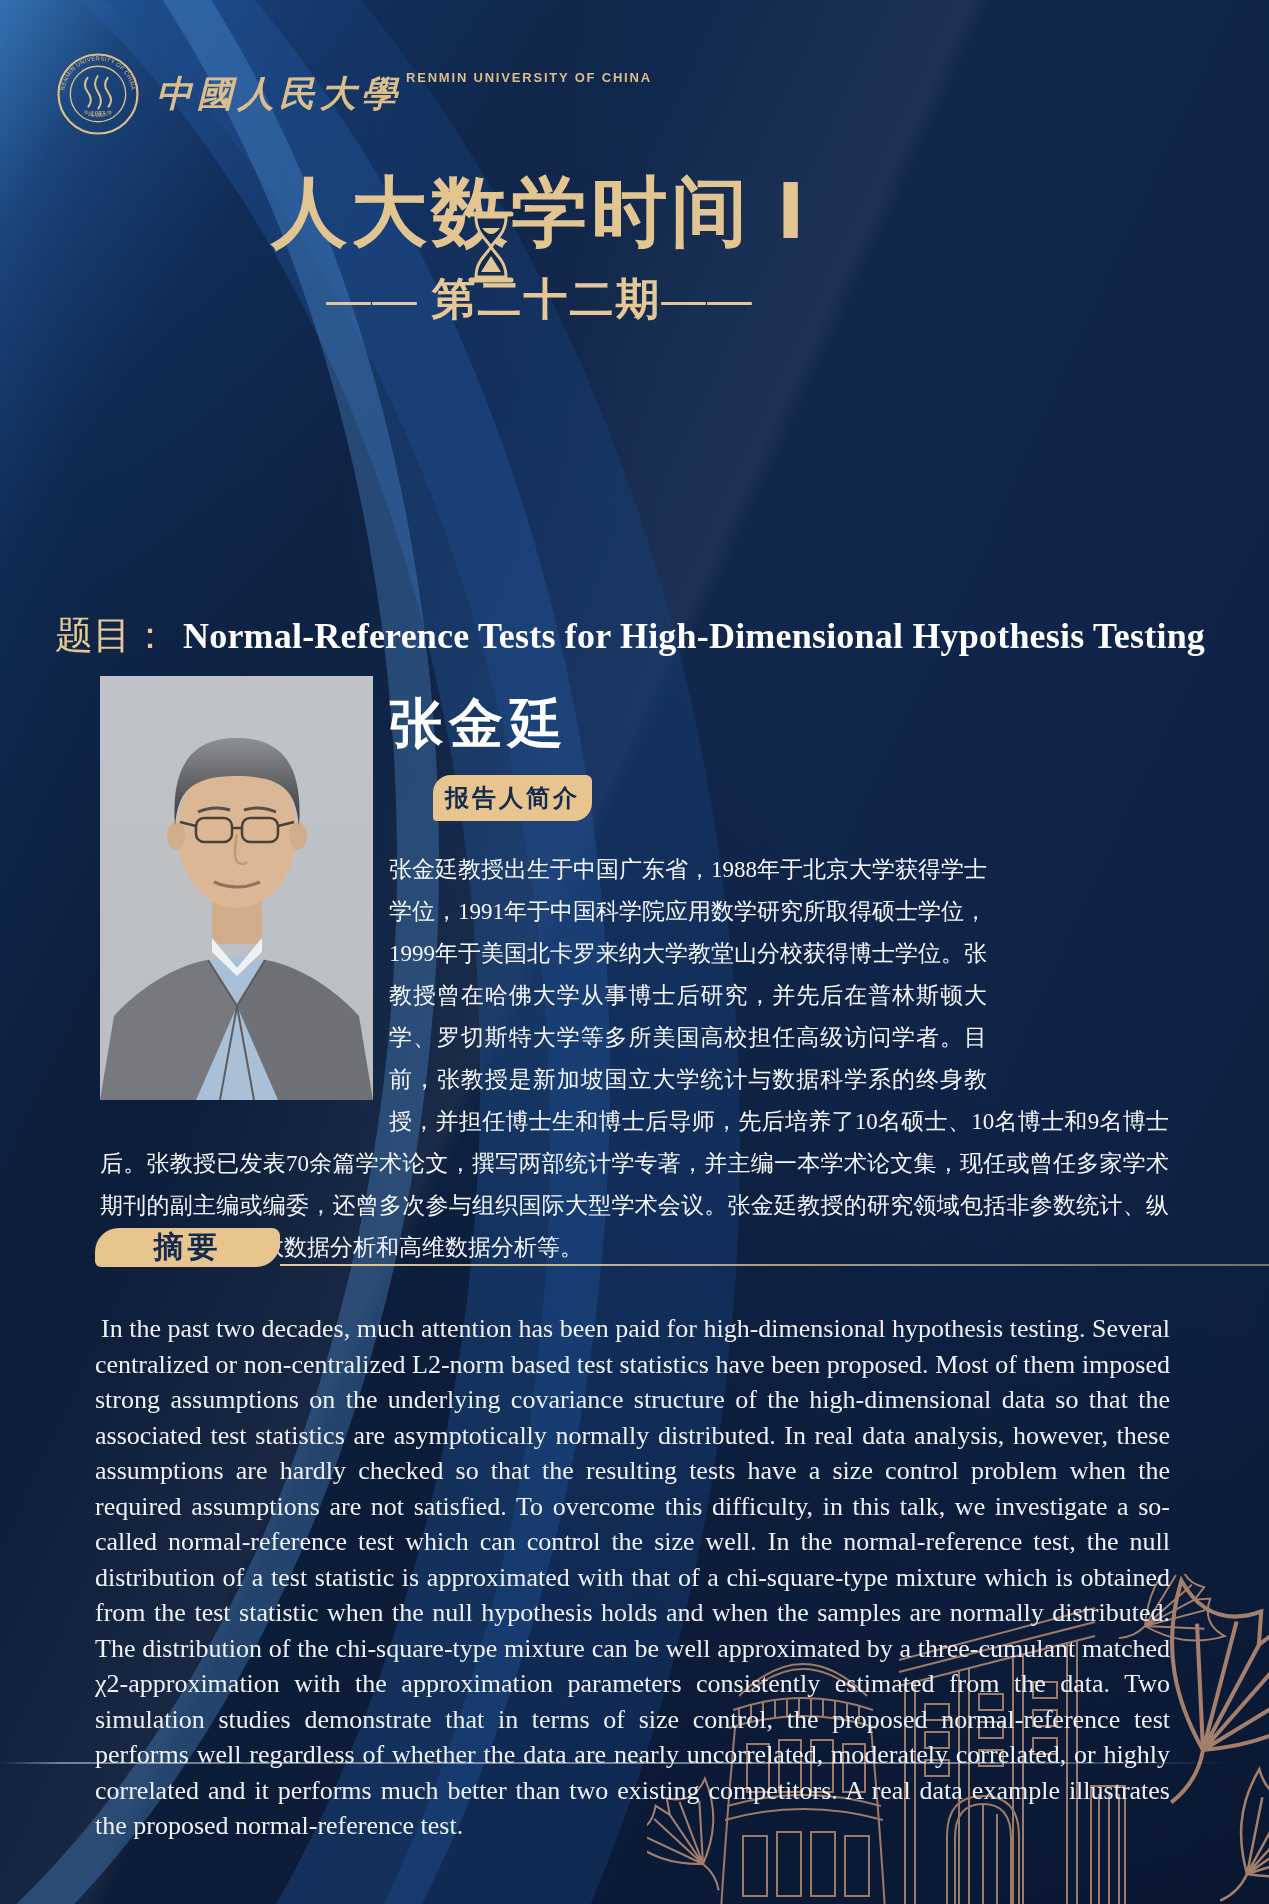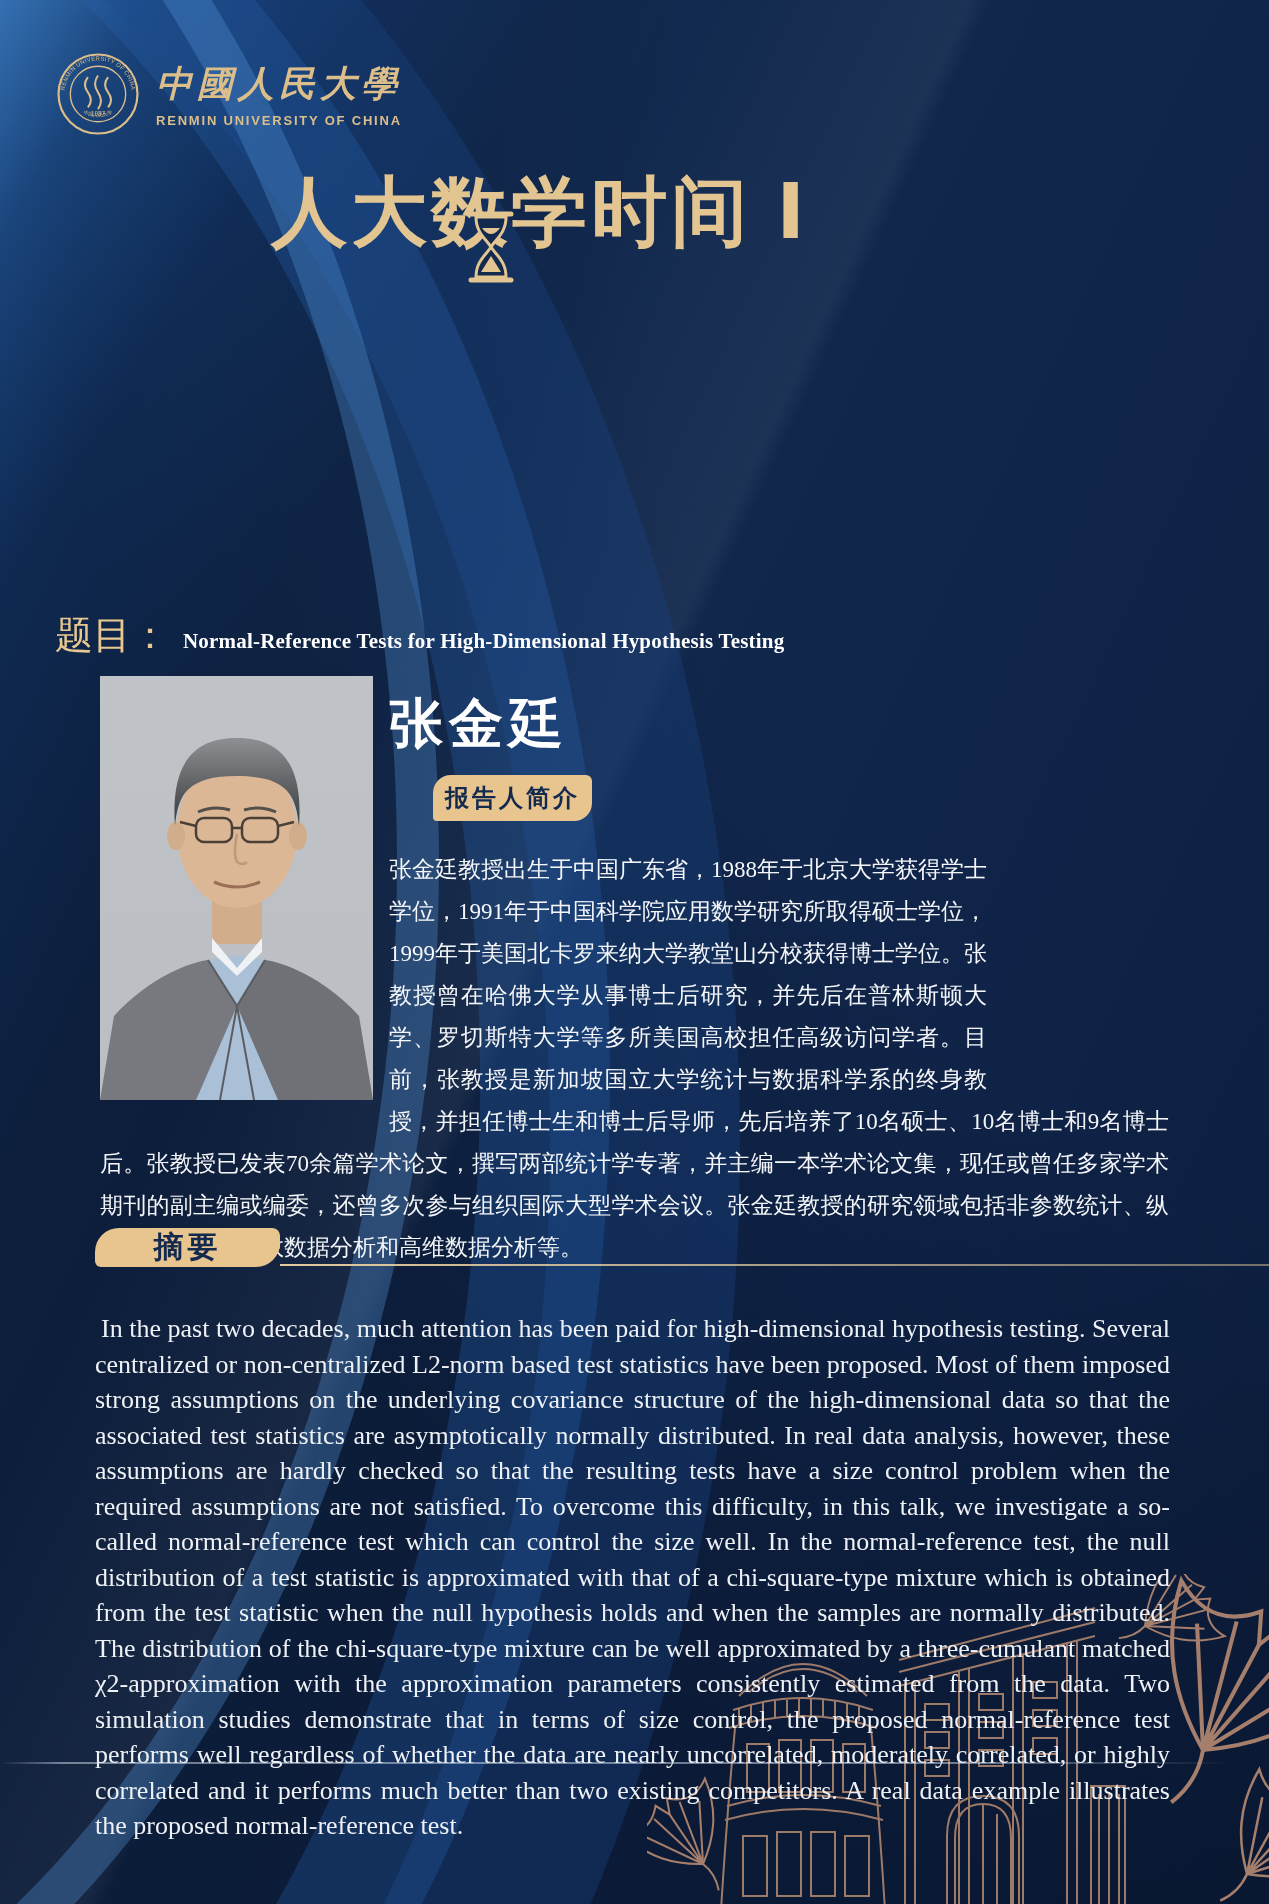--- a/index.html
+++ b/index.html
@@ -12,39 +12,39 @@
     linear-gradient(122deg, rgba(80,155,230,.55) 0%, rgba(50,115,190,.28) 6%, rgba(50,115,190,0) 15%),
     linear-gradient(295deg, rgba(255,255,255,0) 54%, rgba(255,255,255,.05) 55%, rgba(255,255,255,0) 68%),
     radial-gradient(1300px 1700px at 108% 15%, rgba(0,0,0,0) 55%, rgba(4,12,28,.38) 100%);}
   .arc{position:absolute;border-radius:50%;pointer-events:none;}
   .arc-a{width:1800px;height:2600px;left:-1450px;top:-350px;border:130px solid rgba(40,100,175,.30);}
   .arc-b{width:2000px;height:2750px;left:-1640px;top:-420px;border:190px solid rgba(24,66,124,.40);}
   .arc-c{width:1700px;height:2500px;left:-1345px;top:-430px;border:42px solid rgba(86,152,220,.32);}
 
   
   .logo{position:absolute;left:56px;top:52px;display:flex;align-items:center;gap:16px;}
-  .logo-txt{display:flex;flex-direction:column;gap:4px;}
+  .logo-txt{display:flex;flex-direction:row;gap:4px;}
   .logo-zh{font-size:36px;font-weight:bold;color:#dcbe8a;letter-spacing:5px;font-style:italic;}
   .logo-en{font-size:13px;font-weight:bold;color:#dcbe8a;letter-spacing:1.8px;font-family:"Liberation Sans",sans-serif;}
 
   
   .hero{position:absolute;left:0;top:0;width:1080px;text-align:center;}
   .series-title{margin:172px 0 0 0;font-family:"Liberation Sans","DejaVu Sans",sans-serif;
     font-weight:800;font-size:76px;line-height:1.05;color:#e3c592;letter-spacing:4px;}
   .hourglass{position:absolute;left:468px;top:210px;}
   .episode{margin-top:18px;font-size:44px;font-weight:bold;color:#e6c897;letter-spacing:2px;}
   .details{margin-top:18px;}
   .detail-row{font-size:36px;font-weight:bold;color:#eed3a3;line-height:48px;}
   .detail-row .dv{color:#eed3a3;}
 
   
   .topic{position:absolute;left:55px;top:610px;width:1170px;white-space:nowrap;}
   .topic-label{font-size:38px;font-weight:bold;color:#e8c original;}
   .topic-label{font-size:38px;font-weight:normal;color:#e8c891;}
-  .topic-text{font-size:21px;font-weight:bold;color:#ffffff;margin-left:14px;letter-spacing:.2px;}
+  .topic-text{font-size:36px;font-weight:bold;color:#ffffff;margin-left:14px;letter-spacing:.2px;}
 
   
   .speaker{position:absolute;left:100px;top:676px;width:1069px;color:#fff;}
   .photo{float:left;width:273px;height:424px;margin:0 16px 10px 0;background:linear-gradient(#c9ccd0,#b2b6bc);overflow:hidden;}
   .spacer{float:right;width:182px;height:424px;}
   .speaker-name{margin:12px 0 14px 42px;font-size:54px;font-weight:bold;color:#ffffff;letter-spacing:6px;}
   .bio-badge{display:inline-block;margin-left:44px;padding:7px 12px;background:#e8c58f;color:#13294e;
     font-size:24px;font-weight:bold;letter-spacing:3px;border-radius:18px 6px 18px 4px;}
   .bio{margin:28px 0 0 0;font-size:23px;line-height:42px;text-align:justify;color:#f4f6f9;}
 
@@ -152,20 +152,21 @@
   </div>
 
   <div class="hero">
     <h1 class="series-title">人大数学时间 Ⅰ</h1>
     <svg class="hourglass" width="46" height="74" viewBox="0 0 46 74">
       <path d="M8 7 H38 C38 23 28 29 23 37 C28 45 38 51 38 67 H8 C8 51 18 45 23 37 C18 29 8 23 8 7 Z" fill="#13294e" stroke="#e3c592" stroke-width="3"></path>
       <path d="M3 4 H43 M3 70 H43" stroke="#e3c592" stroke-width="5" stroke-linecap="round" fill="none"></path>
       <path d="M14 18 Q23 30 32 18 Z" fill="#e3c592"></path>
       <path d="M13 62 L23 46 L33 62 Z" fill="#e3c592"></path>
     </svg>
+    <div class="episode">—— 第二十二期——</div>
   </div>
 
   <div class="topic">
     <span class="topic-label">题目：</span><span class="topic-text">Normal-Reference Tests for High-Dimensional Hypothesis Testing</span>
   </div>
 
   <div class="speaker">
     <div class="photo">
       <svg width="273" height="424" viewBox="0 0 273 424">
         <defs>

